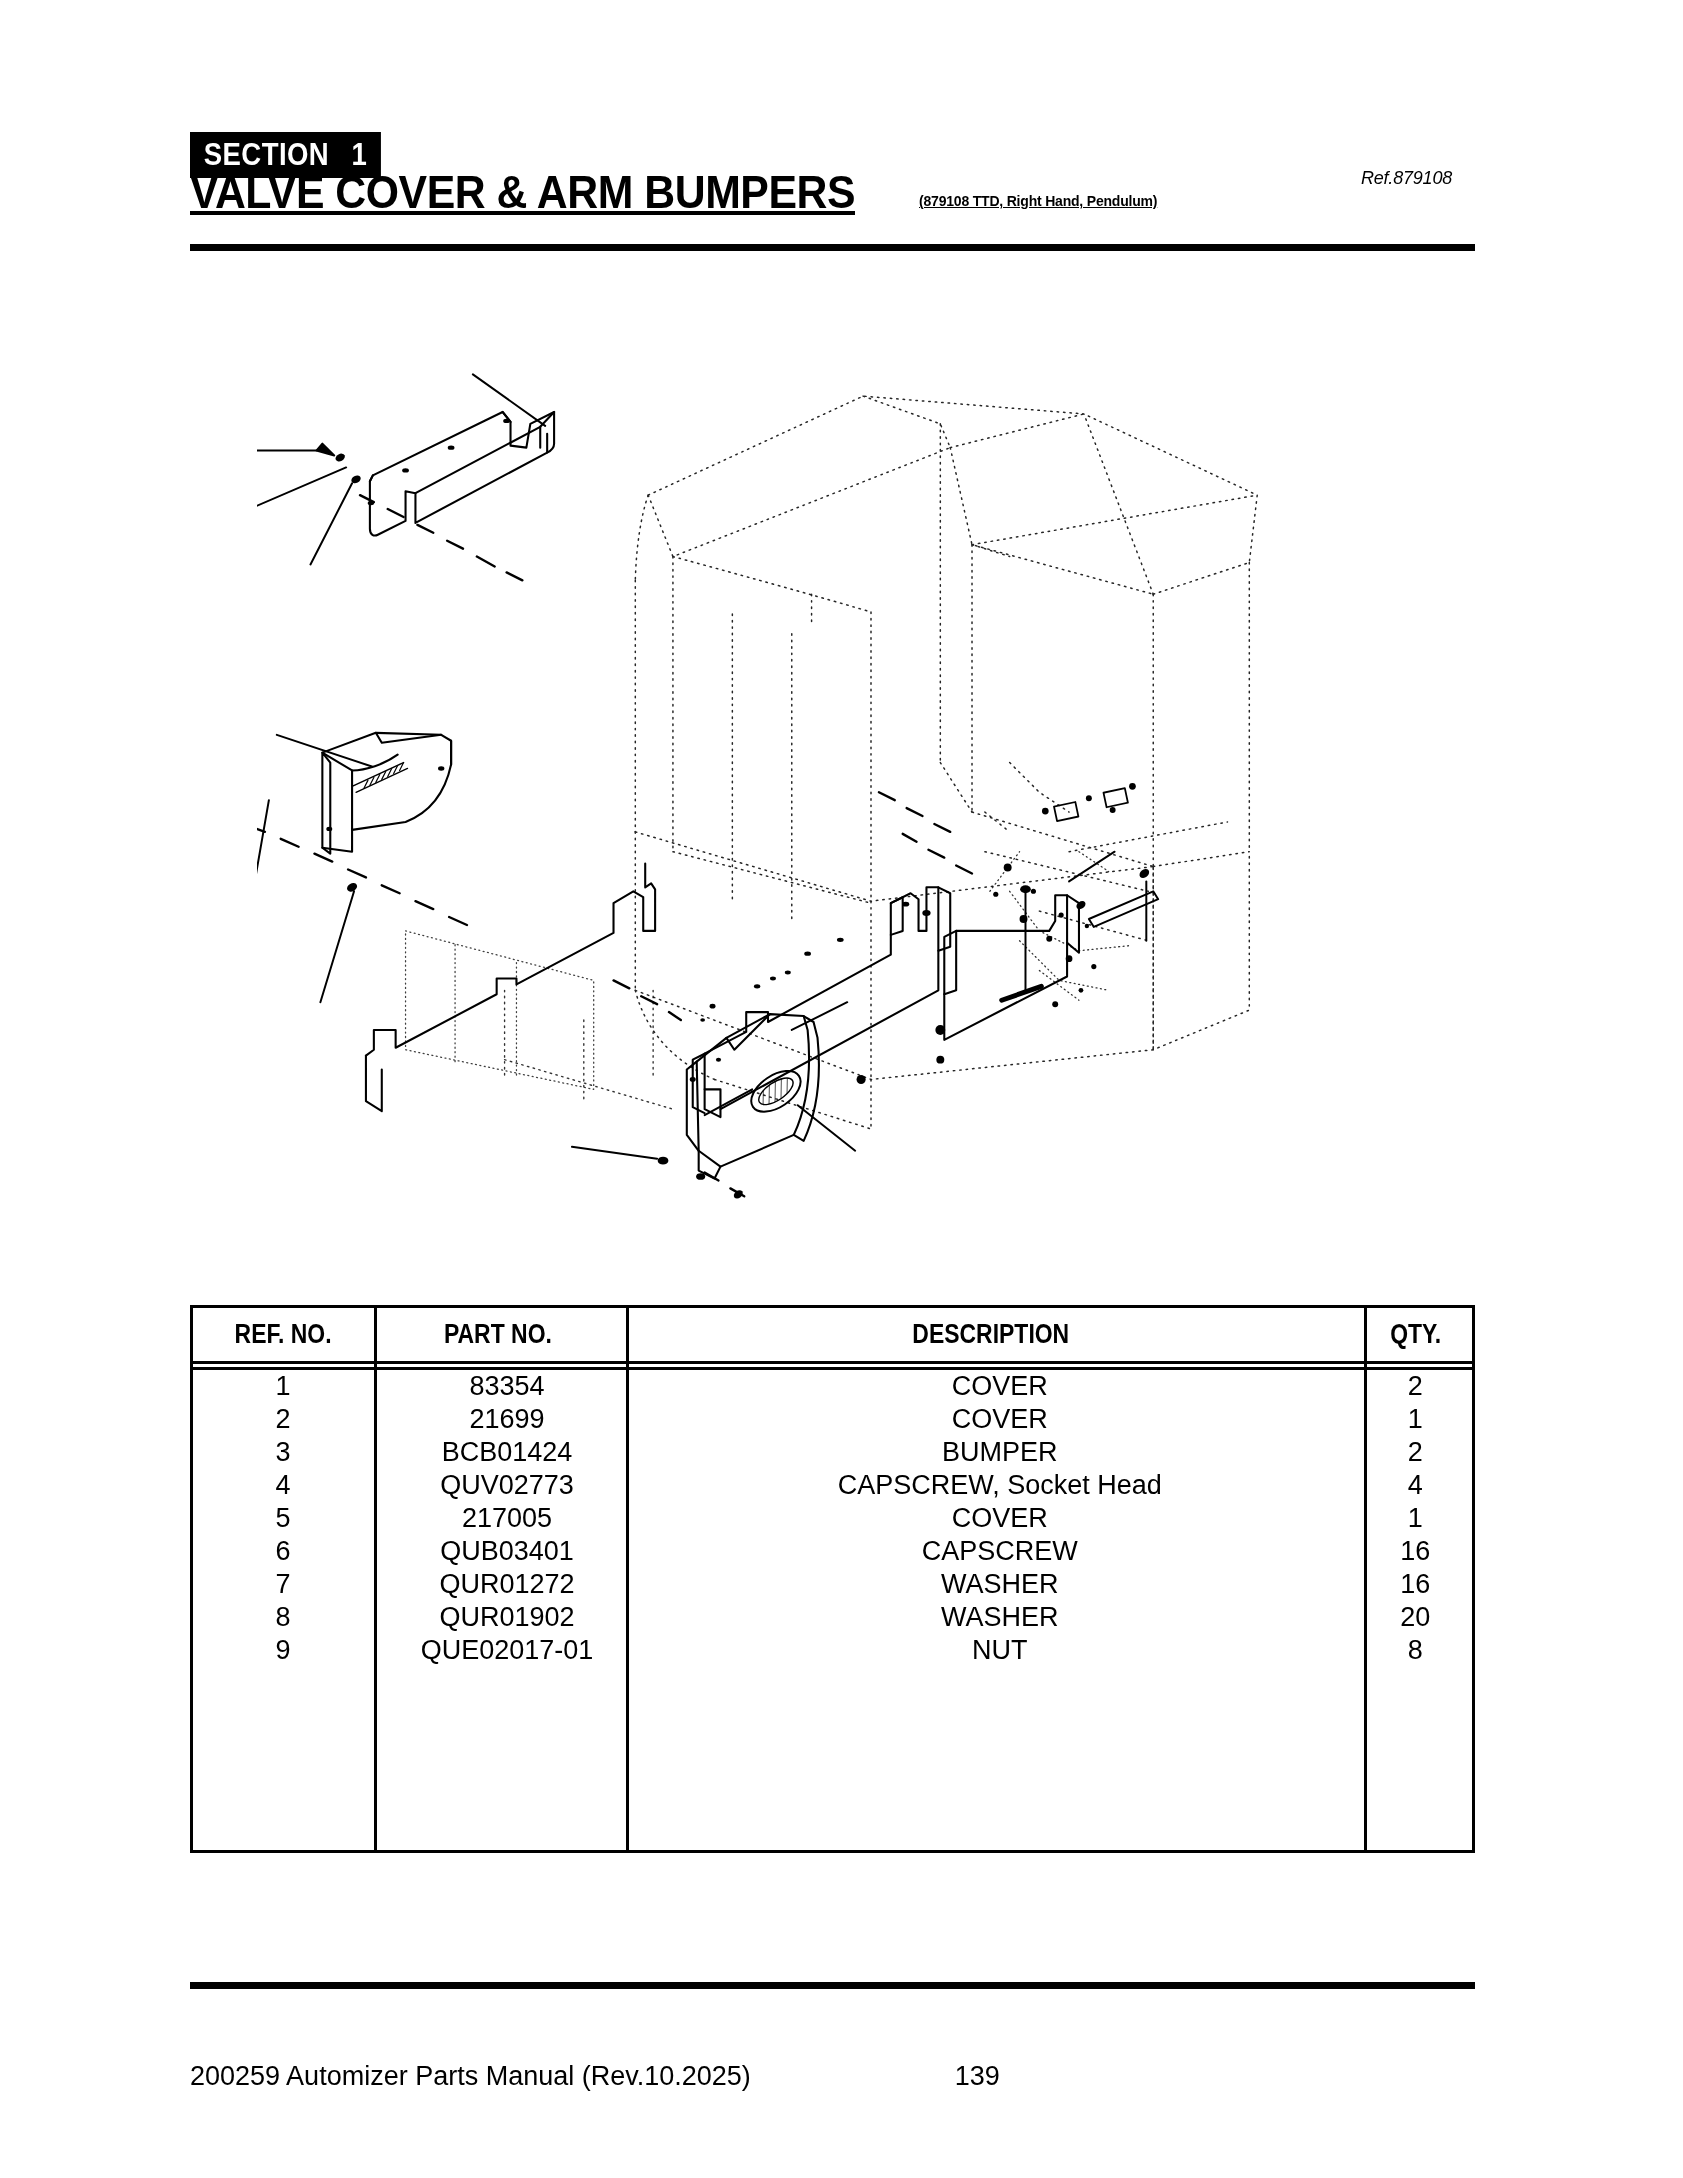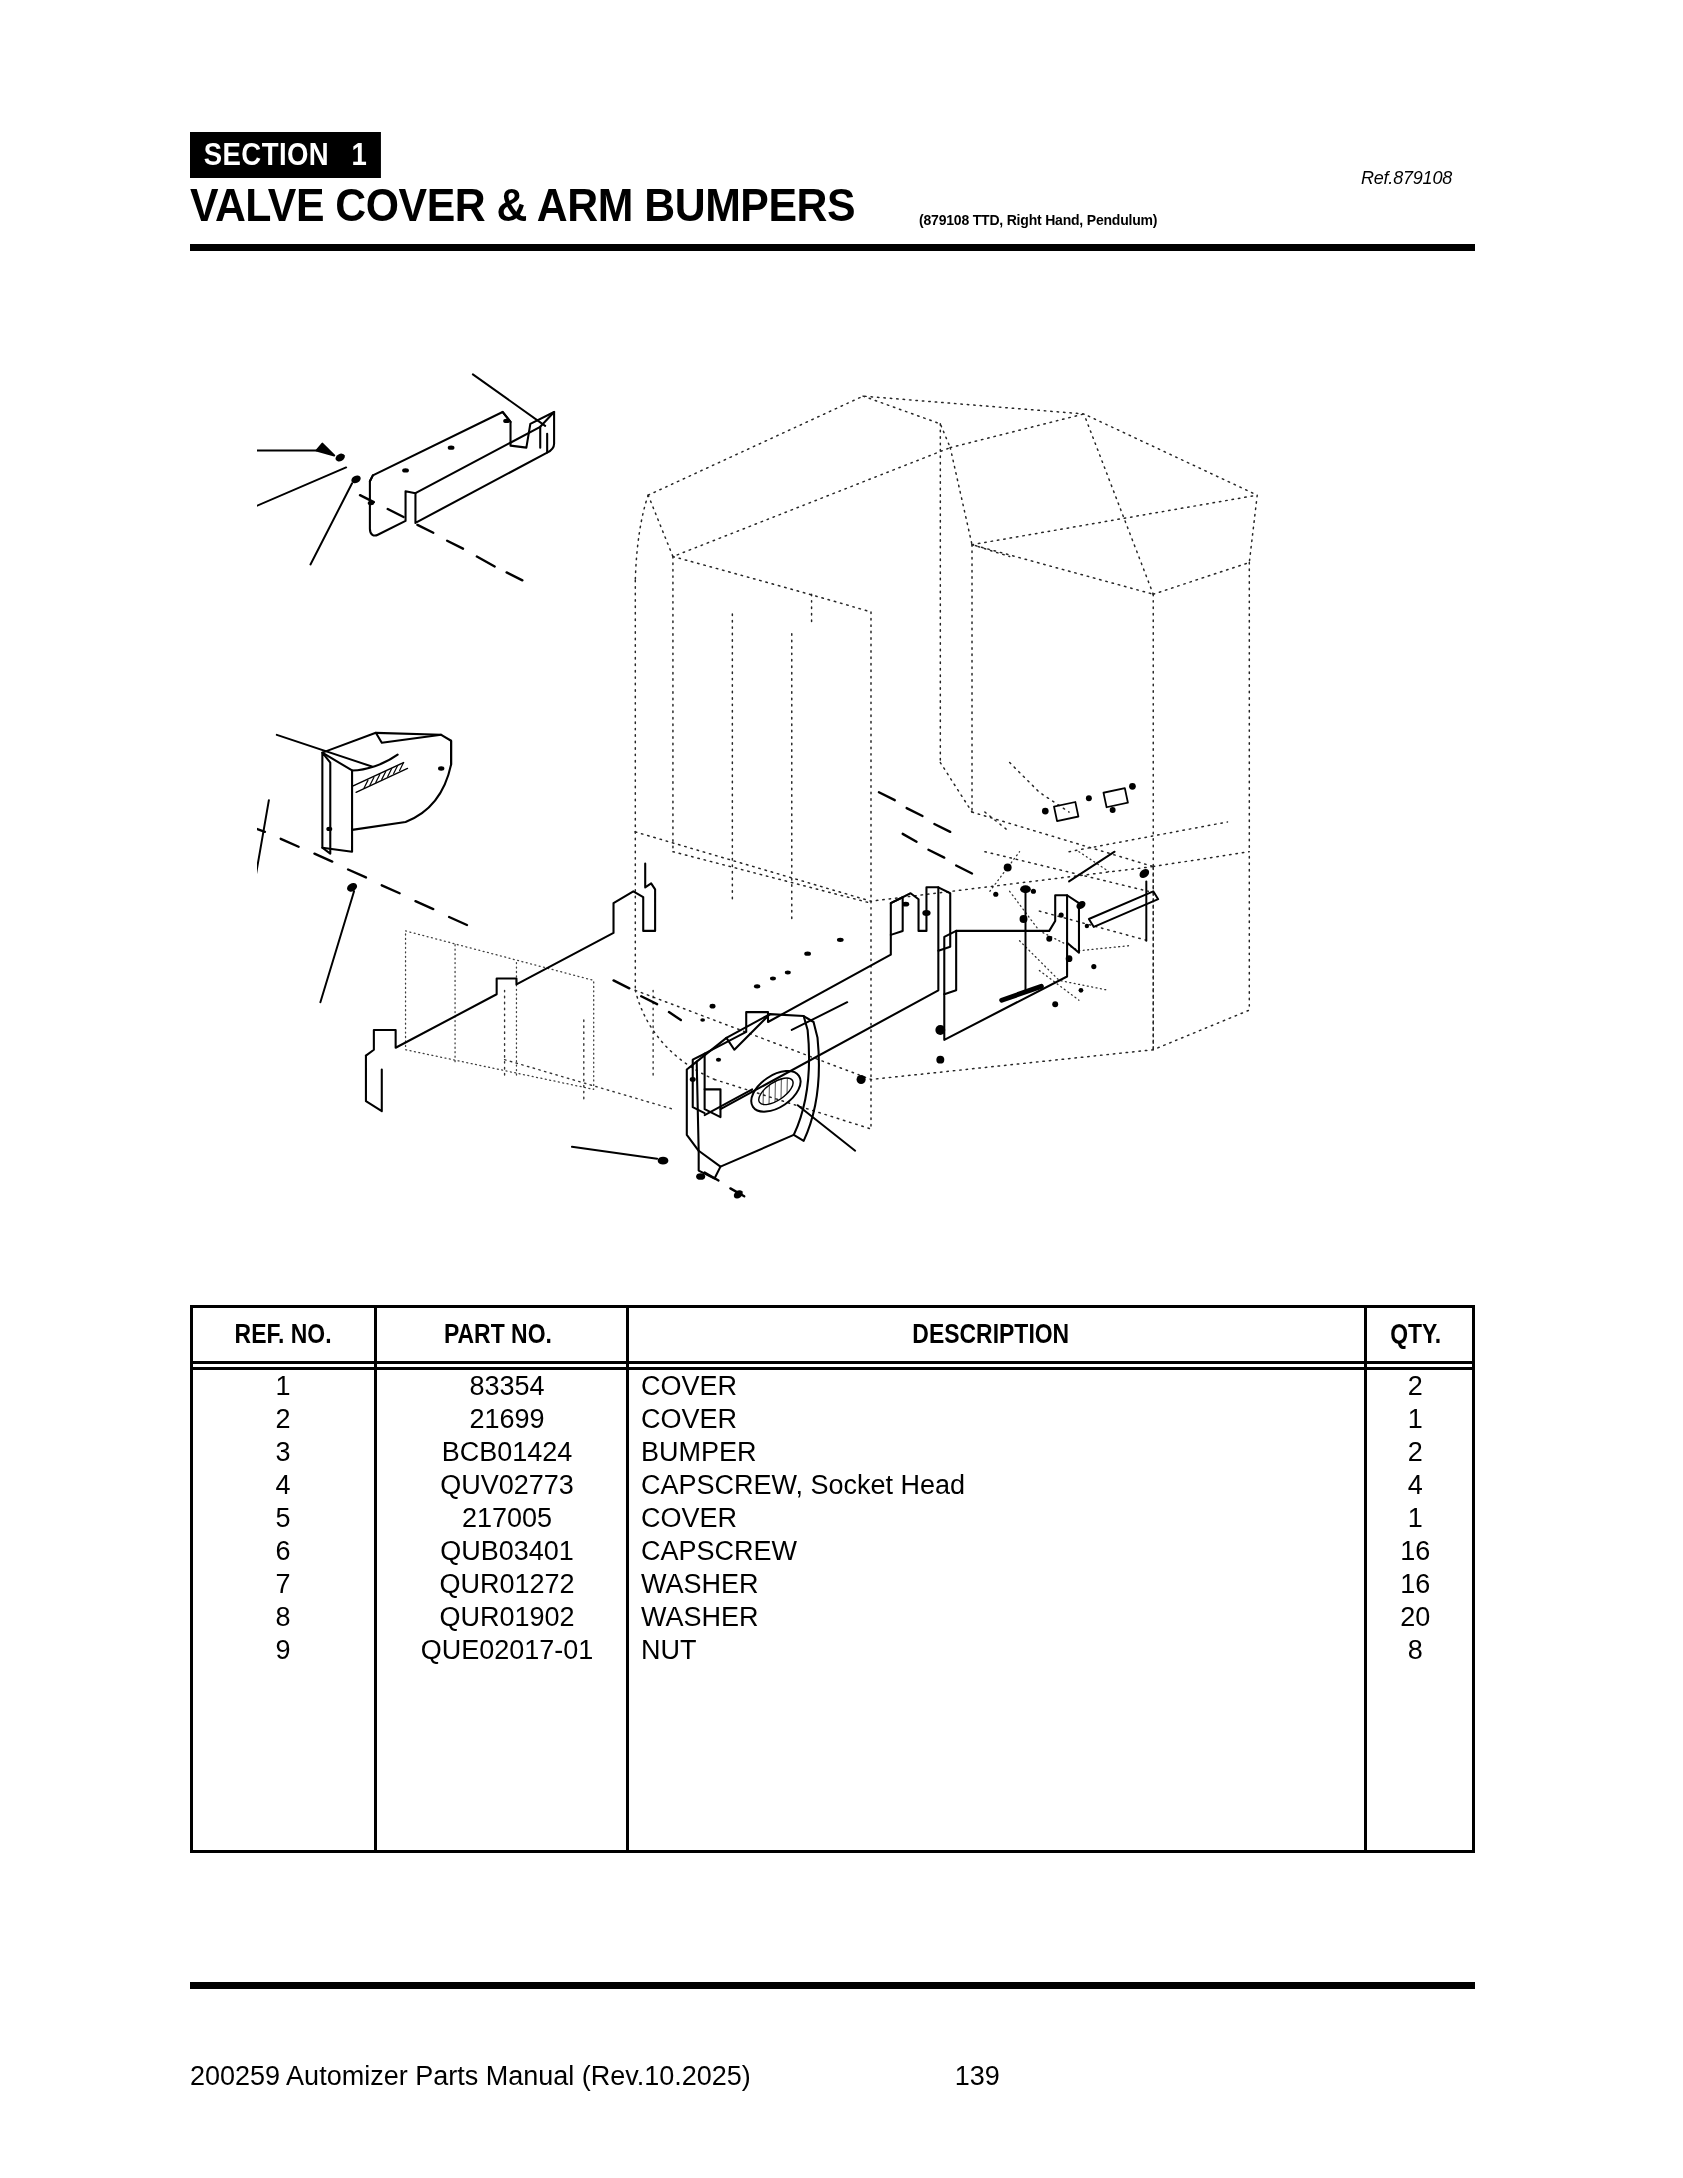--- a/index.html
+++ b/index.html
@@ -39,24 +39,25 @@
     transform-origin: left top;
   }
   .section-badge .sec-num {
     display: inline-block;
     margin-left: 26px;
   }
 
   .title-row {
     position: absolute;
     left: 190px;
-    top: 182px;
+    top: 169px;
     display: flex;
-    align-items: flex-end;
+    align-items: center;
     white-space: nowrap;
+    text-decoration: underline;
   }
   .main-title {
     font-size: 46px;
     font-weight: bold;
     letter-spacing: -0.5px;
     line-height: 1;
     transform: scaleX(0.93);
     transform-origin: left bottom;
   }
   .subtitle {
@@ -184,21 +185,21 @@
     align-items: center;
     height: 33px;
   }
   .td {
     font-size: 27px;
     line-height: 1;
     font-weight: normal;
   }
   .td.ref  { width: 181px; text-align: center; }
   .td.part { width: 251px; text-align: center; padding-left: 18px; box-sizing: border-box; }
-  .td.desc { width: 739px; text-align: left; padding-left: 18px; box-sizing: border-box; }
+  .td.desc { width: 739px; text-align: center; padding-left: 18px; box-sizing: border-box; }
   .td.qty  { width: 114px; text-align: center; }
 
   
   .footer {
     position: absolute;
     left: 190px;
     top: 2061px;
     width: 1285px;
     display: flex;
     align-items: baseline;

